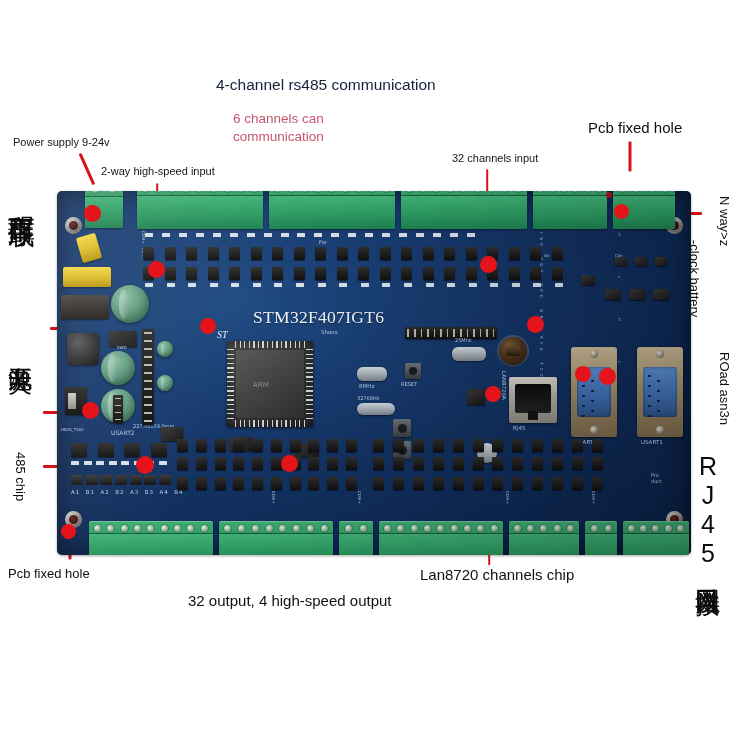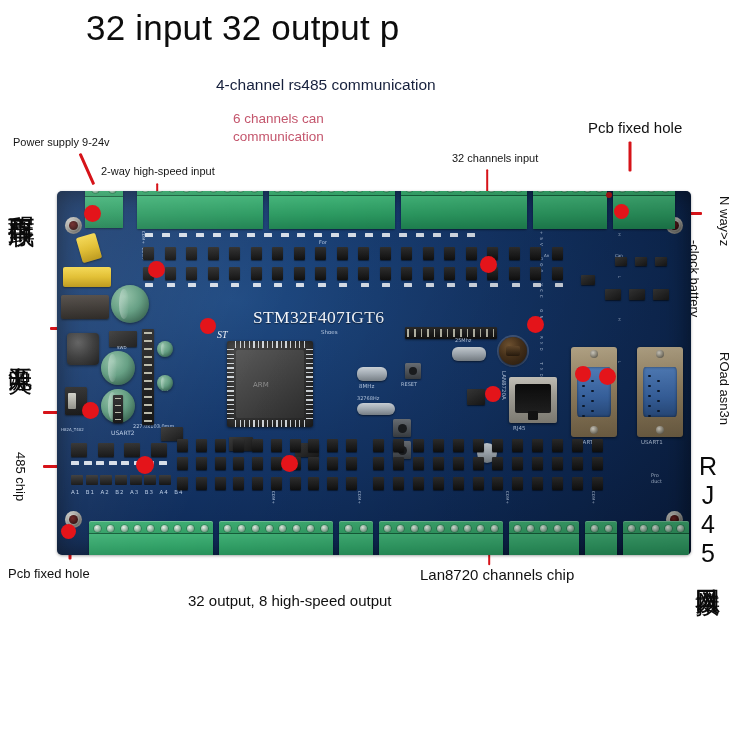--- a/index.html
+++ b/index.html
@@ -160,21 +160,20 @@
   #footer .cortex{position:absolute;left:18px;top:9px;font-size:31px;color:#0a0a0a;letter-spacing:.3px;}
   #footer .line1{position:absolute;left:214px;top:20px;font-size:17px;color:#0c0c0c;}
   #footer .line2{position:absolute;left:254px;top:78px;font-size:15px;color:#0c0c0c;}
   #footer-notch{position:absolute;left:0;top:625px;width:460px;height:12px;background:#ffffff;}
 </style>
 </head>
 <body>
 
 <div id="root">
 
-  <div class="lbl h-main" style="left:86px;top:8px;">32 input 32 output p</div>
   <div class="lbl h-rs485" style="left:216px;top:76px;">4-channel rs485 communication</div>
   <div class="lbl h-can" style="left:233px;top:110px;">6 channels can
 communication</div>
 
   <div class="lbl callout" style="left:13px;top:136px;">Power supply 9-24v</div>
   <div class="lbl callout" style="left:101px;top:165px;">2-way high-speed input</div>
   <div class="lbl callout" style="left:452px;top:152px;">32 channels input</div>
   <div class="lbl callout-lg" style="left:588px;top:120px;">Pcb fixed hole</div>
 
   <div class="leader" style="left:80px;top:152px;width:34px;transform:rotate(66deg);"></div>
@@ -195,21 +194,21 @@
   <div class="lbl vert callout-md" style="left:716px;top:196px;">N way&gt;z</div>
   <div class="lbl vert callout-md" style="left:686px;top:240px;">-clock battery</div>
   <div class="lbl vert callout-md" style="left:716px;top:352px;">ROad asn3n</div>
   <div class="lbl vert-cn cn-rj" style="left:694px;top:452px;">RJ45以太网接口</div>
 
   <div class="leader" style="left:640px;top:212px;width:62px;"></div>
   <div class="leader" style="left:536px;top:325px;width:148px;"></div>
   <div class="leader" style="left:608px;top:377px;width:80px;"></div>
   <div class="leader" style="left:586px;top:510px;width:126px;transform:rotate(-142deg);"></div>
 
-  <div class="lbl callout-lg" style="left:188px;top:593px;">32 output, 8 high-speed output</div>
+  <div class="lbl callout-lg" style="left:188px;top:593px;">32 output, 4 high-speed output</div>
   <div class="lbl callout-lg" style="left:420px;top:567px;">Lan8720 channels chip</div>
 
   <div class="leader thin" style="left:287px;top:526px;width:66px;transform:rotate(-90deg);"></div>
   <div class="leader thin" style="left:489px;top:492px;width:72px;transform:rotate(90deg);"></div>
 
   <div id="pcb">
 
     <div class="mount" style="left:8px;top:26px;">
         <i></i>
       </div>

